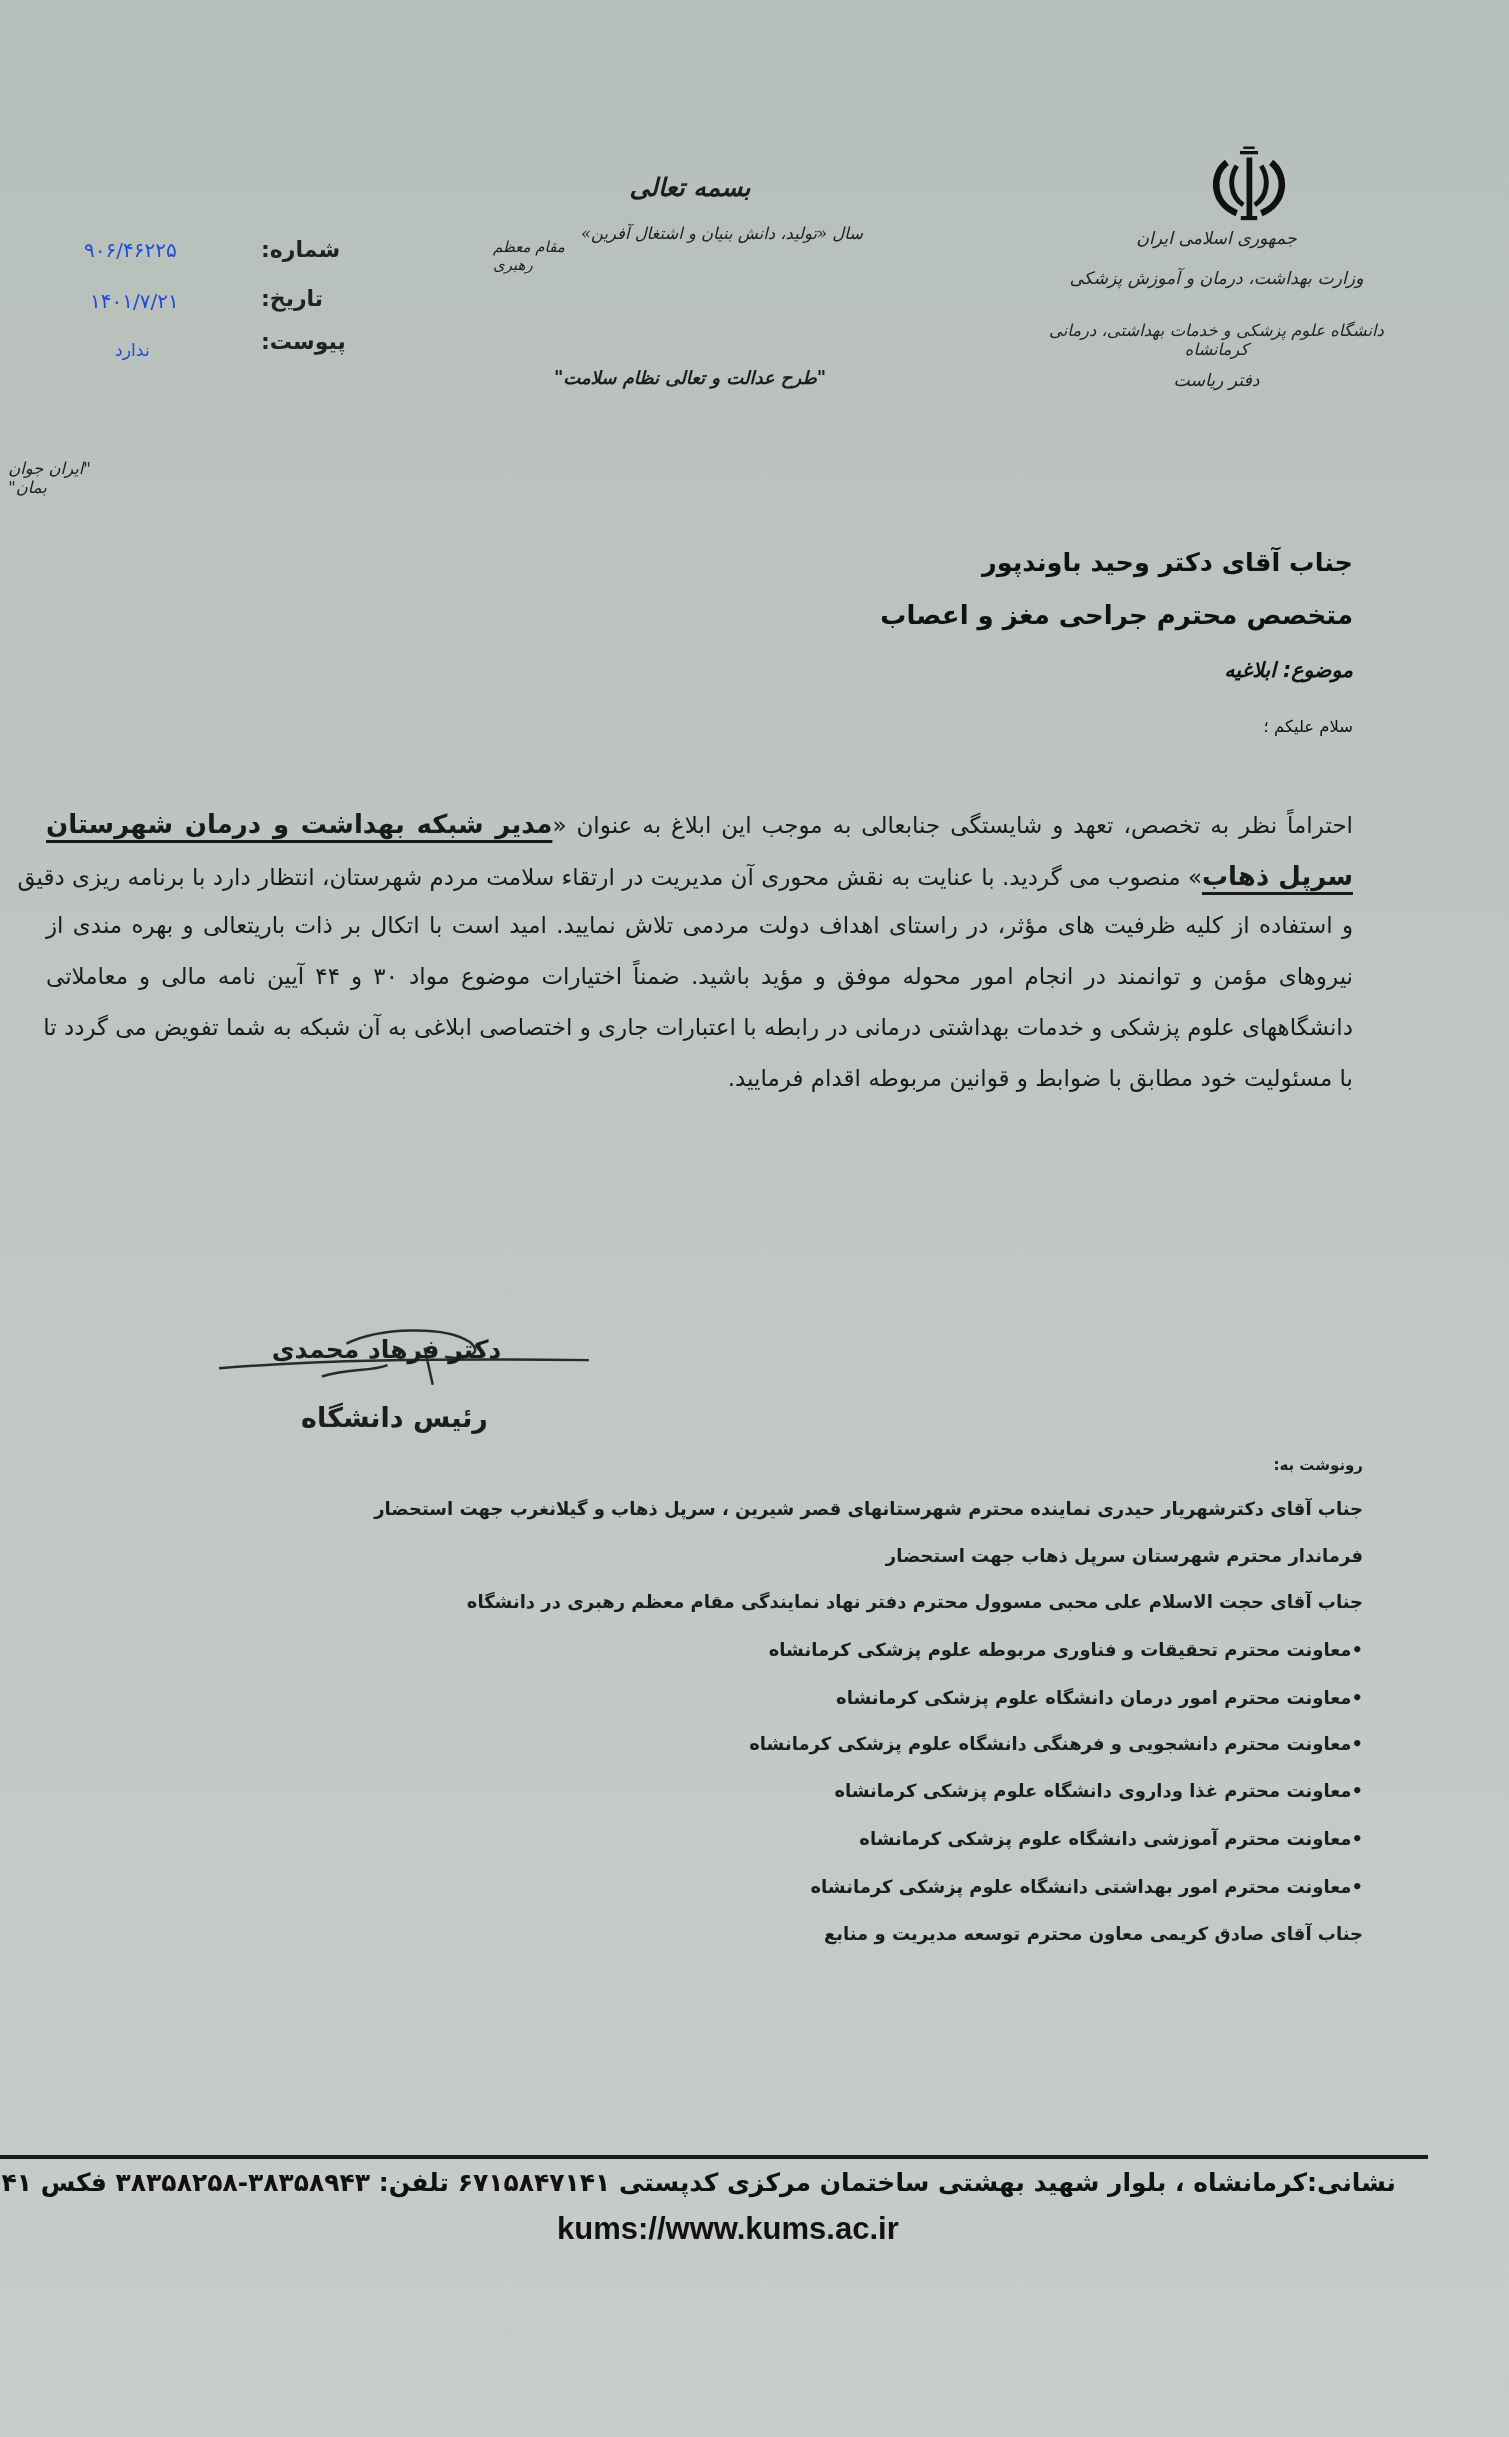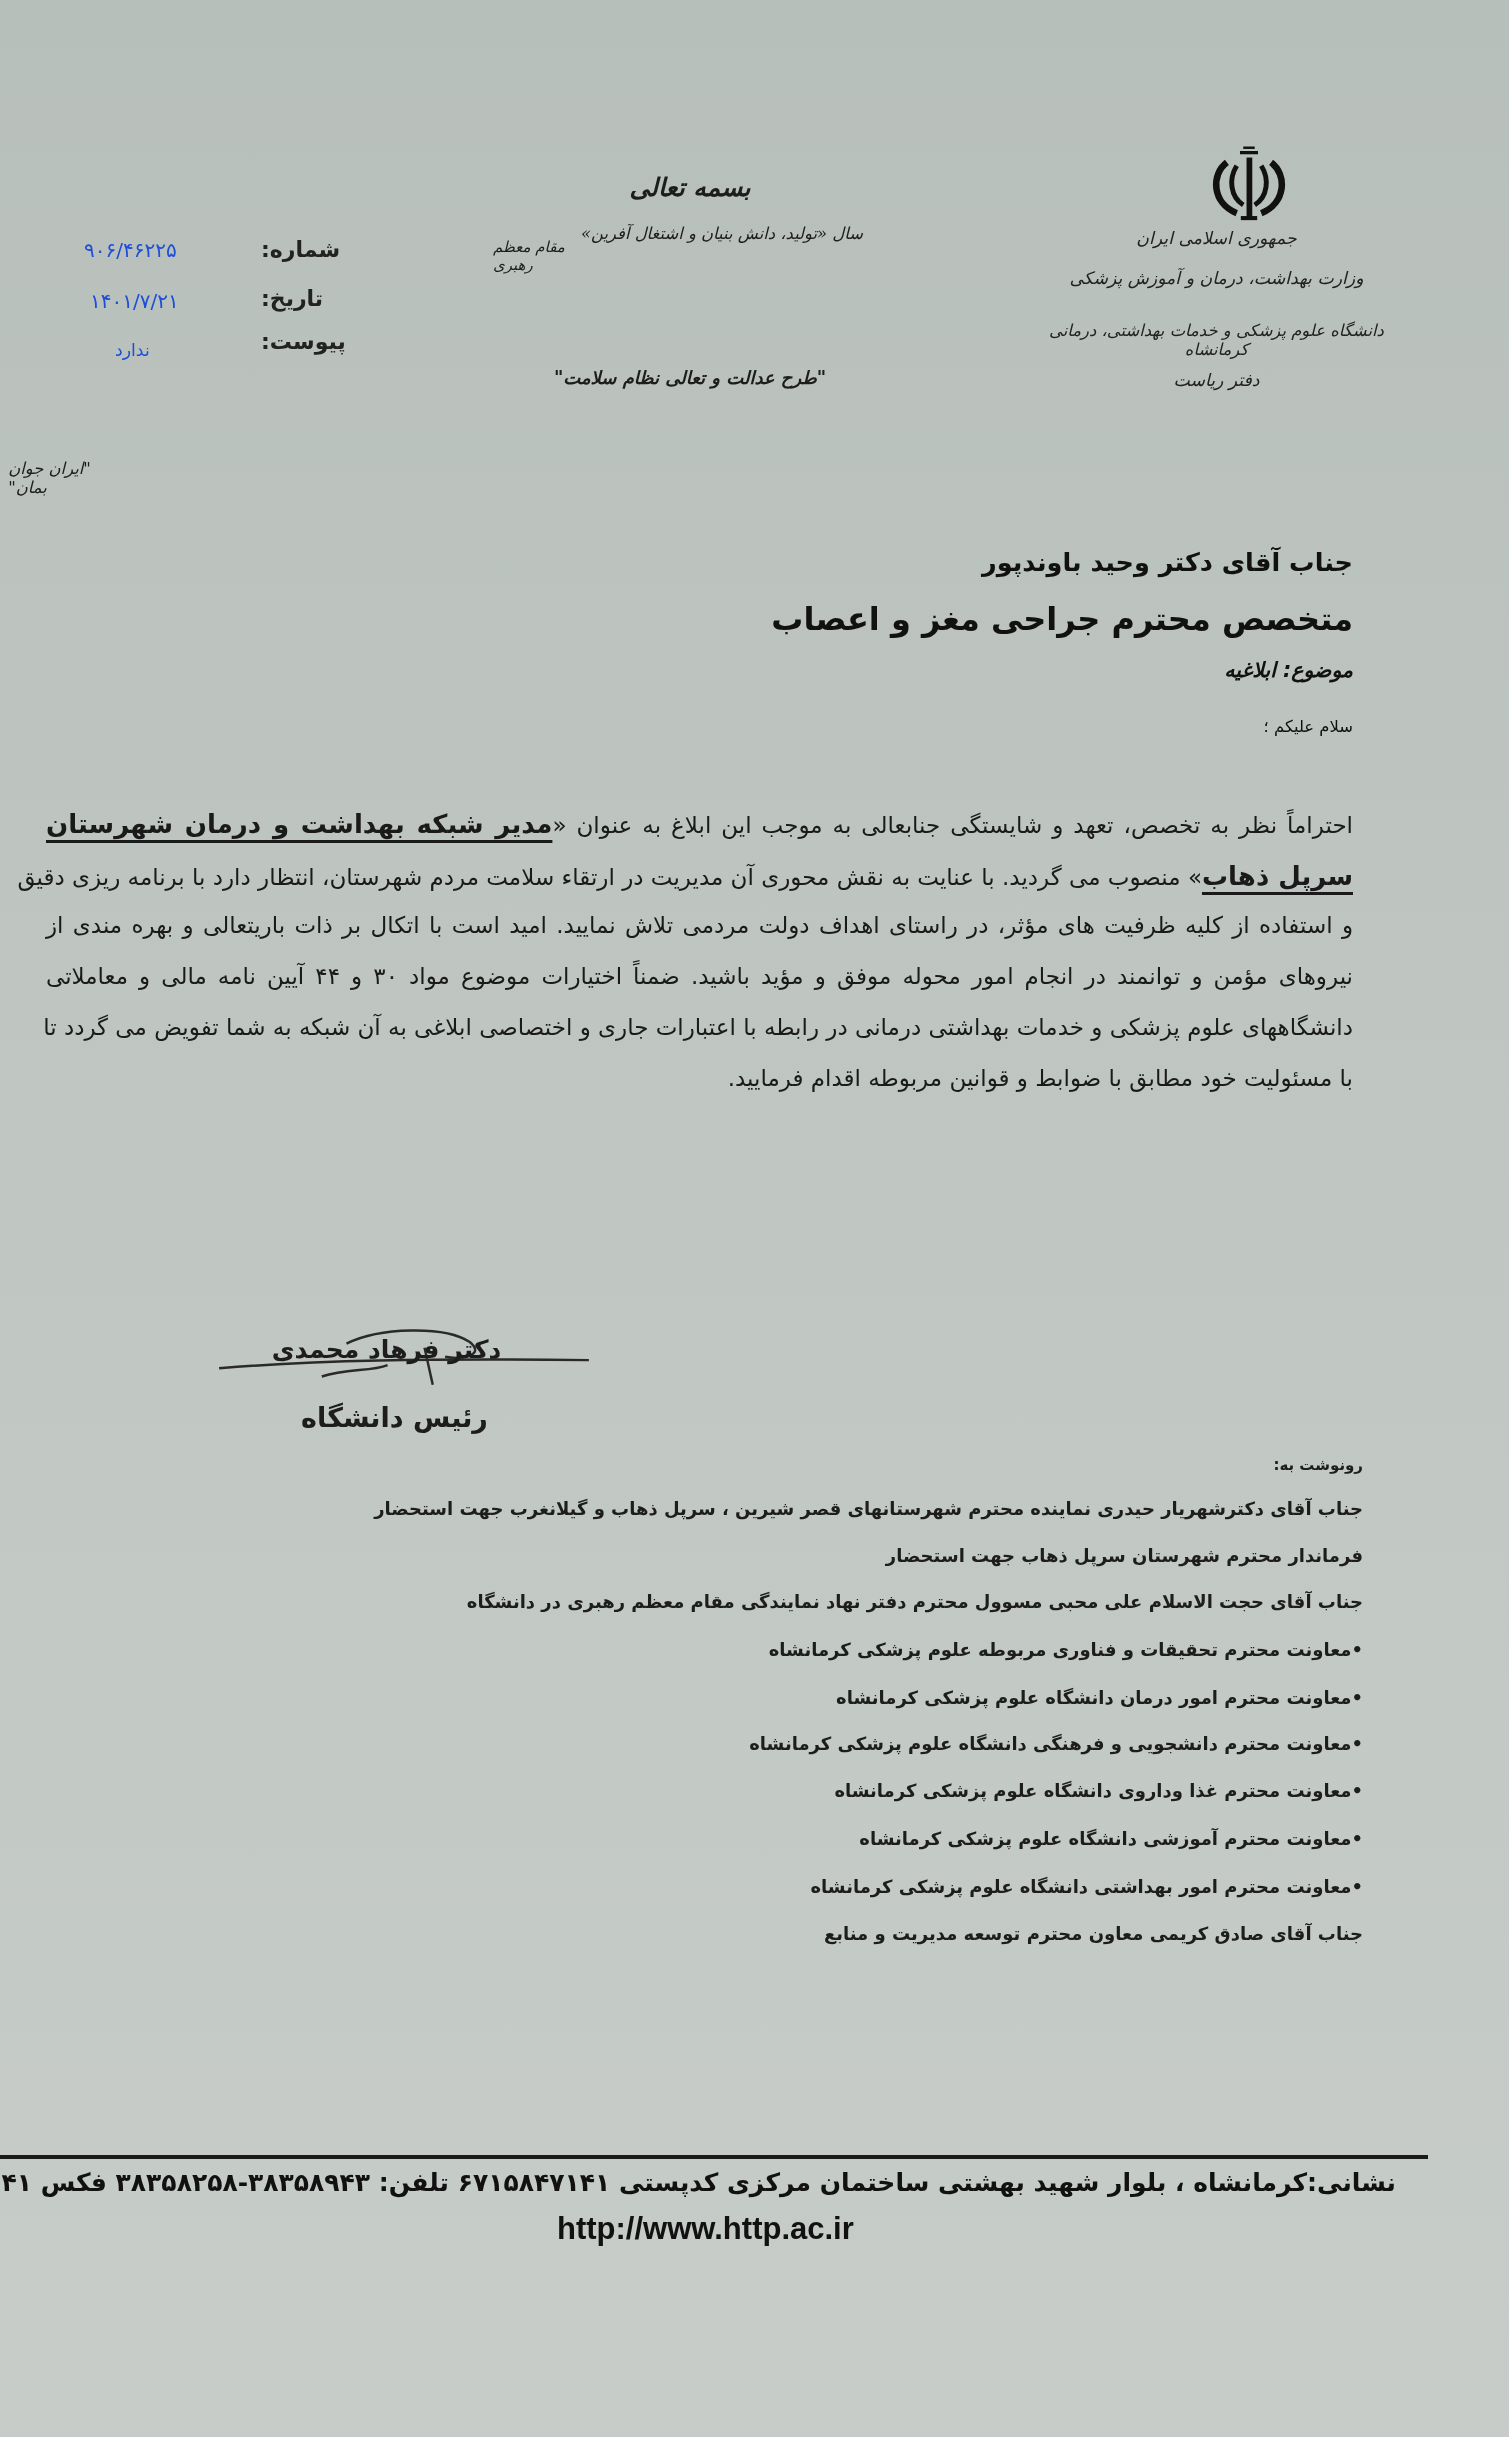--- a/index.html
+++ b/index.html
@@ -63,21 +63,21 @@
 <div class="abs calli rtl" style="top:459px; left:8.2px; width:123px; font-size:16.4px; text-align:left;">"ایران جوان بمان"</div>
 
 <div class="abs meta-label" style="top:237px; left:261px;">شماره:</div>
 <div class="abs meta-value" style="top:238px; left:84px;">۹۰۶/۴۶۲۲۵</div>
 <div class="abs meta-label" style="top:286px; left:261px;">تاریخ:</div>
 <div class="abs meta-value" style="top:289px; left:90px;">۱۴۰۱/۷/۲۱</div>
 <div class="abs meta-label" style="top:329px; left:261px;">پیوست:</div>
 <div class="abs meta-value" style="top:340px; left:115px; font-size:17.3px;">ندارد</div>
 
 <div class="abs recipient" style="top:547px; font-size:25.5px;">جناب آقای دکتر وحید باوندپور</div>
-<div class="abs recipient" style="top:600px; font-size:32px;">متخصص محترم جراحی مغز و اعصاب</div>
+<div class="abs recipient" style="top:600px; font-size:26px;">متخصص محترم جراحی مغز و اعصاب</div>
 <div class="abs recipient" style="top:658px; font-size:20.5px; font-style:italic;">موضوع: ابلاغیه</div>
 <div class="abs recipient" style="top:717px; font-size:16.4px; font-weight:normal;">سلام علیکم ؛</div>
 
 <div class="abs body-line" style="top:773px;"><span>احتراماً نظر به تخصص، تعهد و شایستگی جنابعالی به موجب این ابلاغ به عنوان «</span><span class="u">مدیر شبکه بهداشت و درمان شهرستان</span></div>
 <div class="abs body-line" style="top:825px;"><span class="u">سرپل ذهاب</span><span>» منصوب می گردید. با عنایت به نقش محوری آن مدیریت در ارتقاء سلامت مردم شهرستان، انتظار دارد با برنامه ریزی دقیق</span></div>
 <div class="abs body-line" style="top:876px;">و استفاده از کلیه ظرفیت های مؤثر، در راستای اهداف دولت مردمی تلاش نمایید. امید است با اتکال بر ذات باریتعالی و بهره مندی از</div>
 <div class="abs body-line" style="top:927px;">نیروهای مؤمن و توانمند در انجام امور محوله موفق و مؤید باشید. ضمناً اختیارات موضوع مواد ۳۰ و ۴۴ آیین نامه مالی و معاملاتی</div>
 <div class="abs body-line" style="top:978px;">دانشگاههای علوم پزشکی و خدمات بهداشتی درمانی در رابطه با اعتبارات جاری و اختصاصی ابلاغی به آن شبکه به شما تفویض می گردد تا</div>
 <div class="abs body-line last" style="top:1029px;">با مسئولیت خود مطابق با ضوابط و قوانین مربوطه اقدام فرمایید.</div>
 
@@ -99,14 +99,14 @@
 <div class="abs cc-line" style="top:1639px;">•معاونت محترم تحقیقات و فناوری مربوطه علوم پزشکی کرمانشاه</div>
 <div class="abs cc-line" style="top:1687px;">•معاونت محترم امور درمان دانشگاه علوم پزشکی کرمانشاه</div>
 <div class="abs cc-line" style="top:1733px;">•معاونت محترم دانشجویی و فرهنگی دانشگاه علوم پزشکی کرمانشاه</div>
 <div class="abs cc-line" style="top:1780px;">•معاونت محترم غذا وداروی دانشگاه علوم پزشکی کرمانشاه</div>
 <div class="abs cc-line" style="top:1828px;">•معاونت محترم آموزشی دانشگاه علوم پزشکی کرمانشاه</div>
 <div class="abs cc-line" style="top:1876px;">•معاونت محترم امور بهداشتی دانشگاه علوم پزشکی کرمانشاه</div>
 <div class="abs cc-line" style="top:1923px;">جناب آقای صادق کریمی معاون محترم توسعه مدیریت و منابع</div>
 
 <div class="abs" id="footer-rule"></div>
 <div class="abs" id="footer-address">نشانی:کرمانشاه ، بلوار شهید بهشتی  ساختمان مرکزی کدپستی ۶۷۱۵۸۴۷۱۴۱ تلفن: ۳۸۳۵۸۹۴۳-۳۸۳۵۸۲۵۸ فکس  ۳۸۳۵۲۱۴۱</div>
-<div class="abs" id="footer-url">http://www.http.ac.ir</div>
+<div class="abs" id="footer-url">kums://www.kums.ac.ir</div>
 
 
 </body></html>

